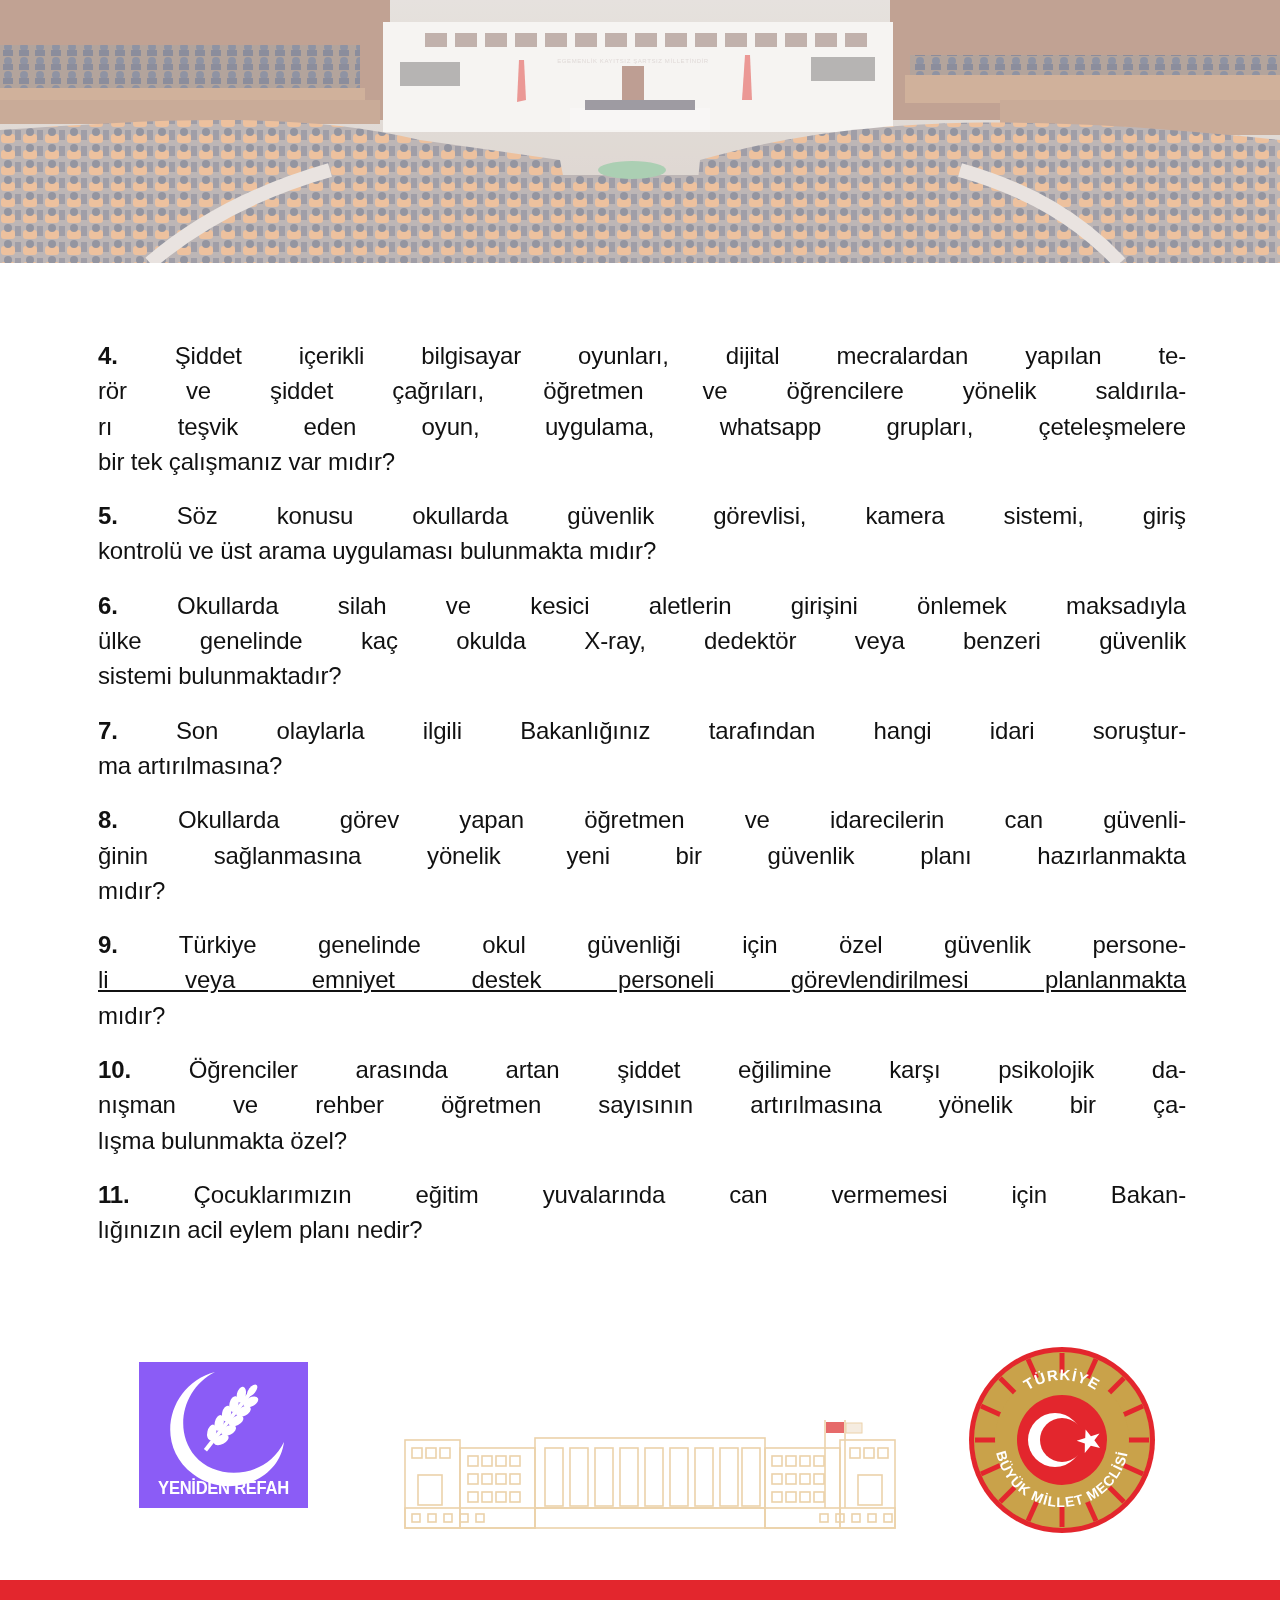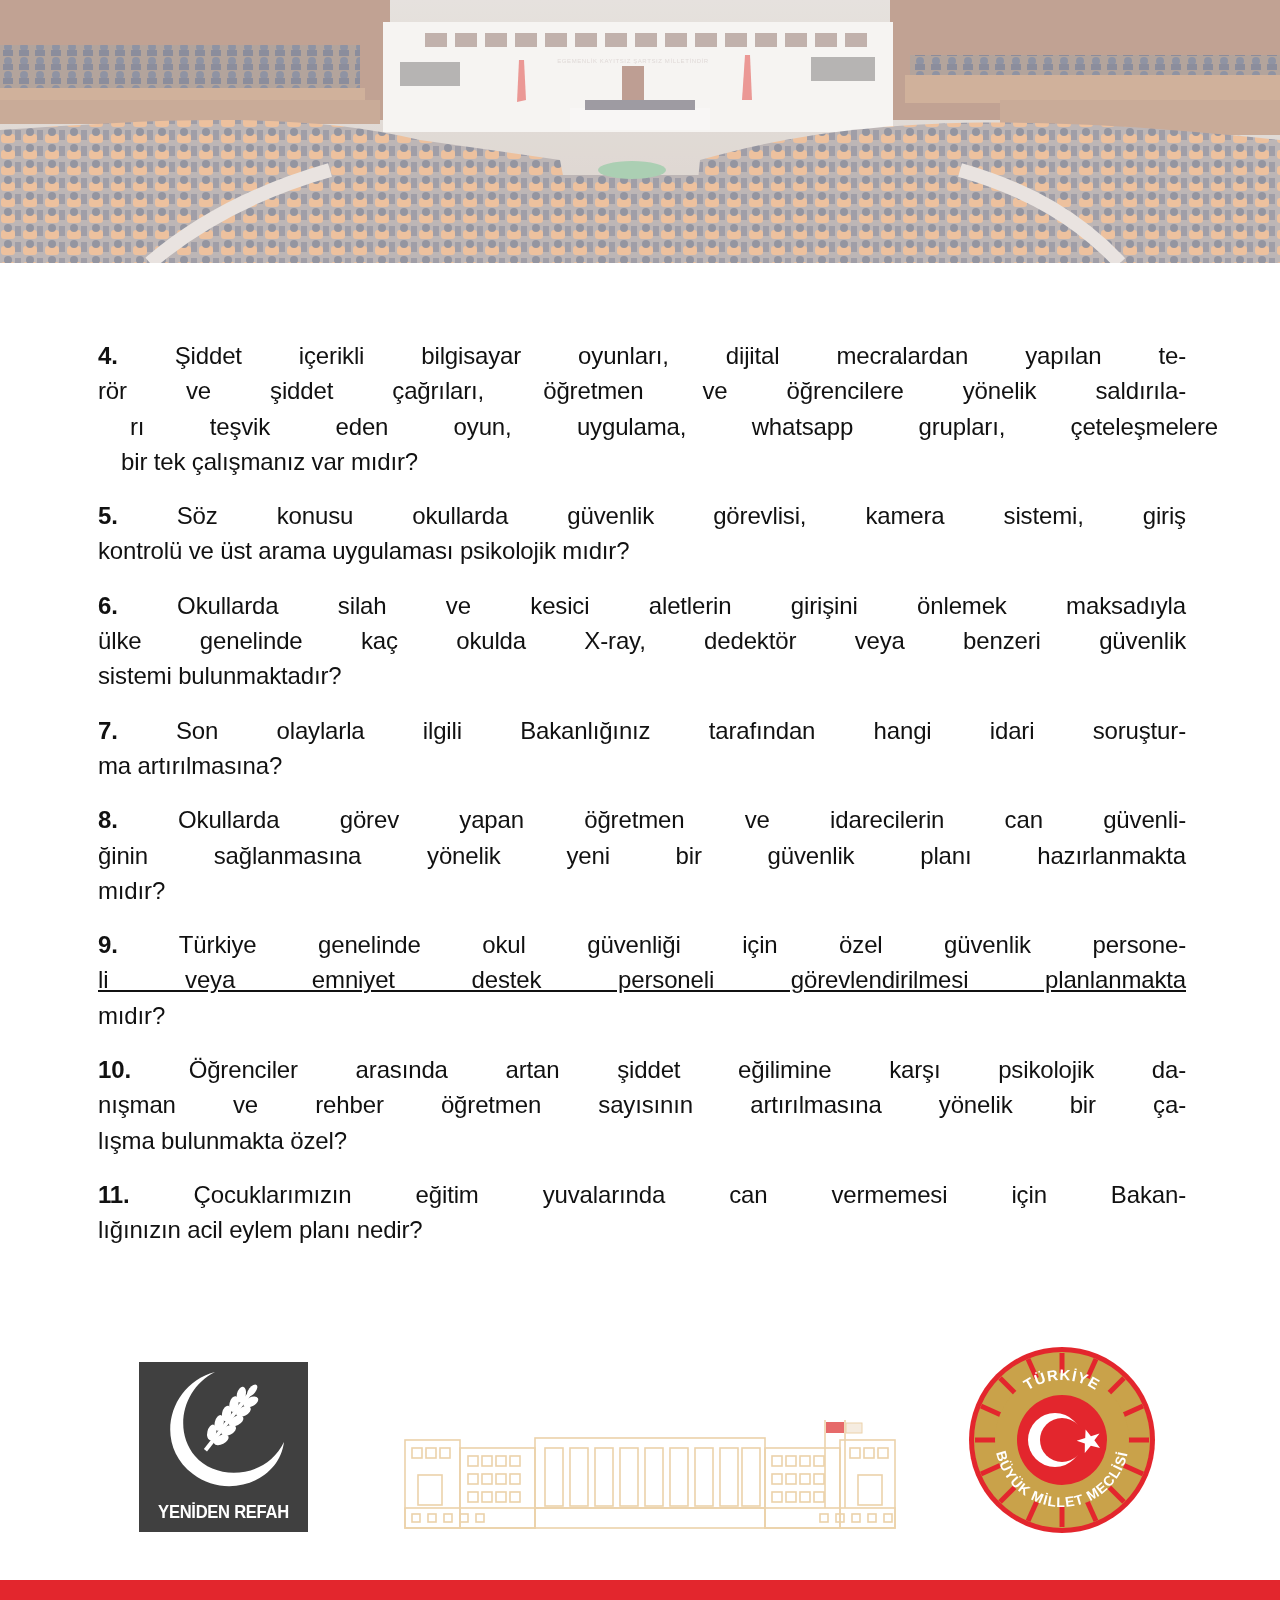--- a/index.html
+++ b/index.html
@@ -11,21 +11,21 @@
 
   
   .questions { position: absolute; left: 98px; top: 338px; width: 1088px; color: #111; }
   .q { margin: 0 0 19px 0; }
   .q-line { display: block; font-size: 24px; line-height: 35.3px; height: 35.3px; white-space: nowrap;
             text-align: justify; text-align-last: justify; letter-spacing: -0.15px; transform-origin: left; }
   .q-line.last { text-align-last: left; }
   .q-num { font-weight: bold; }
 
   
-  .logo-yrp { position: absolute; left: 139px; top: 1362px; width: 169px; height: 170px; background: #404040; }
+  .logo-yrp { position: absolute; left: 139px; top: 1362px; width: 169px; height: 146px; background: #8b5cf6; }
   .logo-yrp .txt { position: absolute; left: 0; right: 0; bottom: 9px; text-align: center; color: #fff;
                    font-family: "Liberation Sans", sans-serif; font-weight: bold; font-size: 18px; letter-spacing: -0.3px;
                    transform: scaleX(0.92); }
   .building { position: absolute; left: 400px; top: 1420px; width: 500px; height: 112px; }
   .seal { position: absolute; left: 967px; top: 1345px; width: 190px; height: 190px; }
   .bottom-bar { position: absolute; left: 0; top: 1580px; width: 1280px; height: 20px; background: #e3262d; }
 </style>
 </head>
 <body>
 
@@ -100,27 +100,27 @@
 
     <rect x="0" y="0" width="1280" height="263" fill="#ffffff" opacity="0.35"></rect>
   </svg>
 </div>
 
 <div class="questions">
 
   <div class="q">
     <span class="q-line" style="display: block; width: 1088px;"><span class="q-num">4.</span> <span>Şiddet içerikli bilgisayar oyunları, dijital mecralardan yapılan te-</span></span>
     <span class="q-line" style="display: block; width: 1088px;">rör ve şiddet çağrıları, öğretmen ve öğrencilere yönelik saldırıla-</span>
-    <span class="q-line" style="display: block; width: 1088px; margin-left: 32px;">rı teşvik eden oyun, uygulama, whatsapp grupları, çeteleşmelere</span>
-    <span class="q-line last" style="display: block; width: 1088px; margin-left: 23px;">bir tek çalışmanız var mıdır?</span>
+    <span class="q-line" style="display: block; width: 1088px;">rı teşvik eden oyun, uygulama, whatsapp grupları, çeteleşmelere</span>
+    <span class="q-line last" style="display: block; width: 1088px;">bir tek çalışmanız var mıdır?</span>
   </div>
 
   <div class="q">
     <span class="q-line" style="display: block; width: 1088px;"><span class="q-num">5.</span> <span>Söz konusu okullarda güvenlik görevlisi, kamera sistemi, giriş</span></span>
-    <span class="q-line last" style="display: block; width: 1088px;">kontrolü ve üst arama uygulaması psikolojik mıdır?</span>
+    <span class="q-line last" style="display: block; width: 1088px;">kontrolü ve üst arama uygulaması bulunmakta mıdır?</span>
   </div>
 
   <div class="q">
     <span class="q-line" style="display: block; width: 1088px;"><span class="q-num">6.</span> <span>Okullarda silah ve kesici aletlerin girişini önlemek maksadıyla</span></span>
     <span class="q-line" style="display: block; width: 1088px;">ülke genelinde kaç okulda X-ray, dedektör veya benzeri güvenlik</span>
     <span class="q-line last" style="display: block; width: 1088px;">sistemi bulunmaktadır?</span>
   </div>
 
   <div class="q">
     <span class="q-line" style="display: block; width: 1088px;"><span class="q-num">7.</span> <span>Son olaylarla ilgili Bakanlığınız tarafından hangi idari soruştur-</span></span>

